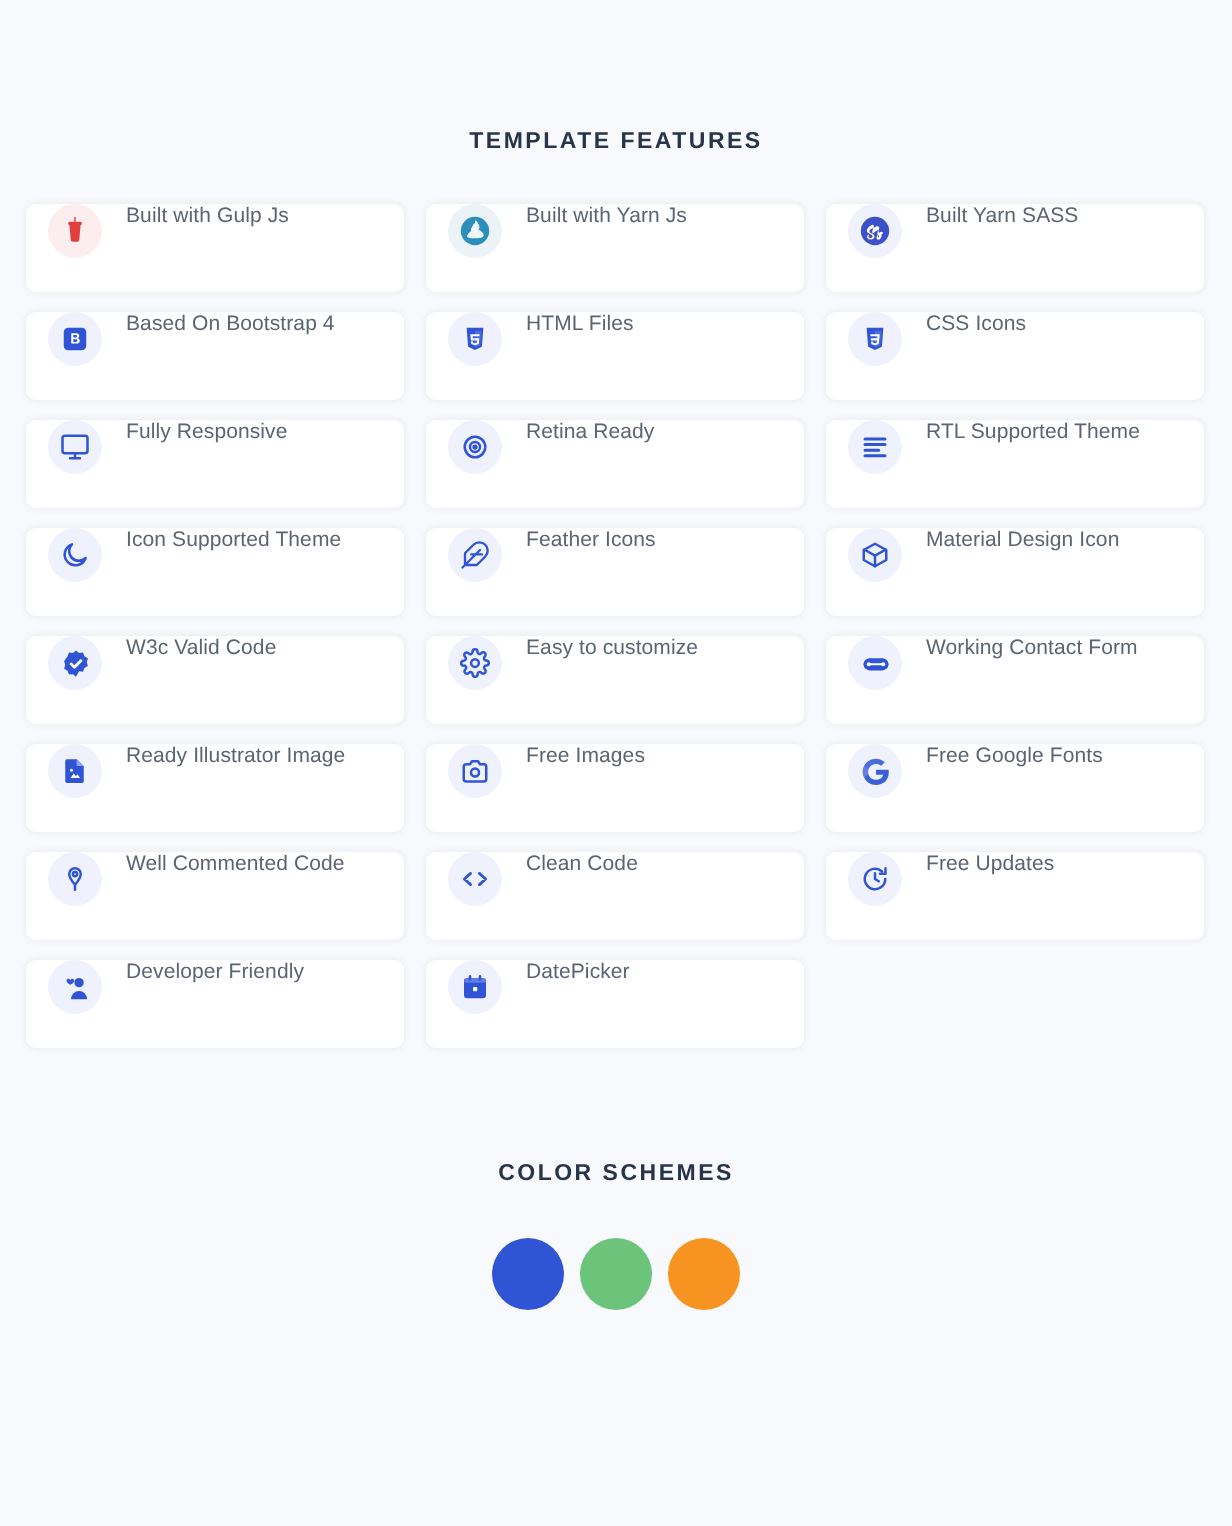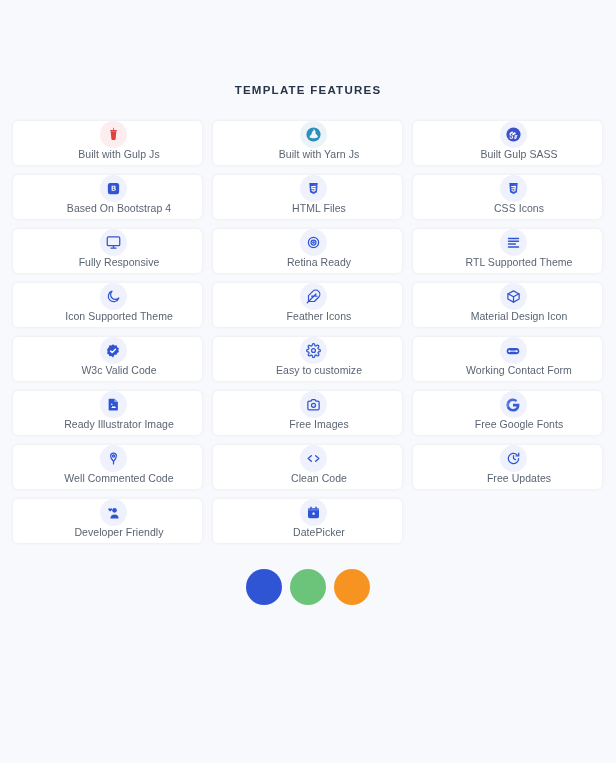--- a/index.html
+++ b/index.html
@@ -23,41 +23,39 @@
   
   .section-title {
     text-align: center;
     font-size: 11.5px;
     font-weight: bold;
     letter-spacing: 1.25px;
     color: #28344a;
     text-transform: uppercase;
   }
 
-  #features-title { padding-top: 84px; }
+  #features-title { padding-top: 65px; }
   #schemes-title  { padding-top: 57px; }
 
   
   .features-grid {
     display: flex;
     flex-wrap: wrap;
     gap: 10px 11px;
     padding: 25px 13px 0 13px;
   }
 
   .feature-card {
     width: 189px;
     height: 44px;
     background: #ffffff;
     border-radius: 5px;
     display: flex;
-    align-items: center;
     padding-left: 11px;
     box-shadow: 0 0 3px rgba(60, 72, 88, 0.10);
-    flex-direction: column;
   }
 
   .feature-icon {
     width: 27px;
     height: 27px;
     min-width: 27px;
     border-radius: 50%;
     background: rgba(47, 85, 212, 0.08);
     display: flex;
     align-items: center;
@@ -116,21 +114,21 @@
         </span>
         <span class="feature-label">Built with Yarn Js</span>
       </div>
       <div class="feature-card">
         <span class="feature-icon">
           <svg width="17" height="17" viewBox="0 0 24 24">
             <circle cx="12" cy="12" r="10" fill="#3c51c9"></circle>
             <path d="M16.8 12.6c-.8 0-1.5.3-2 .8-.2-.5-.3-.9-.3-1.2 0-.3 0-.6.2-1 .1-.4.3-.9.3-1.3 0-.7-.4-1.2-1.2-1.2-1.4 0-2.9 1.5-2.9 1.5s.9-2.6-.5-2.6c-1.1 0-2.9 1.4-3.7 2.8-.5.9-.5 1.7-.3 2.2.3.7 1.1 1.1 2.1 1.5.9.4 1.8.8 1.8 1.6 0 .6-.6 1.2-1.4 1.2-1 0-1.5-.5-1.5-1.1 0-.4.2-.7.4-.9l-.7-.4c-.4.4-.7.9-.7 1.6 0 1.1 1.1 1.9 2.5 1.9 1.6 0 2.7-1 2.7-2.2 0-1.2-1-1.8-2-2.2-.9-.4-1.6-.7-1.6-1.3 0-.4.3-.9 1-1.5.7-.6 1.4-.9 1.6-.7.2.2-.3 1.3-.5 2-.2.8 0 1.3.5 1.3.7 0 1.7-.9 2.4-1.5.6-.5 1.1-.8 1.2-.6.2.2-.2.9-.4 1.6-.2.7-.2 1.3.1 1.9-.5.6-.8 1.3-.8 2 0 .8.5 1.4 1.3 1.4 1.3 0 2.3-1.6 2.3-3 0-.3 0-.6-.1-.9.3-.3.6-.5 1-.5v-.8Zm-2.2 3.9c-.3 0-.5-.2-.5-.6 0-.4.2-.9.6-1.3.1.2.1.4.1.7 0 .6-.1 1.2-.2 1.2Z" fill="#fff"></path>
           </svg>
         </span>
-        <span class="feature-label">Built Gulp SASS</span>
+        <span class="feature-label">Built Yarn SASS</span>
       </div>
       <div class="feature-card">
         <span class="feature-icon">
           <svg width="15" height="15" viewBox="0 0 24 24">
             <rect x="3" y="3" width="18" height="18" rx="3.6" fill="#2f55d4"></rect>
             <path d="M9 7.4h3.9c1.6 0 2.5.8 2.5 2 0 .9-.6 1.6-1.4 1.8v.1c1.1.2 1.8.9 1.8 2 0 1.5-1.1 2.3-2.9 2.3H9Zm1.7 3.3h1.6c.8 0 1.3-.4 1.3-1 0-.6-.4-1-1.2-1h-1.7Zm0 3.6h1.8c.9 0 1.4-.4 1.4-1.1 0-.7-.5-1.1-1.5-1.1h-1.7Z" fill="#fff"></path>
           </svg>
         </span>
         <span class="feature-label">Based On Bootstrap 4</span>
       </div>
@@ -311,20 +309,21 @@
             <rect x="3.2" y="5" width="17.6" height="3.6" rx="1.6" fill="#5e7ce2"></rect>
             <rect x="7" y="2.4" width="2" height="4.4" rx="1" fill="#2f55d4"></rect>
             <rect x="15" y="2.4" width="2" height="4.4" rx="1" fill="#2f55d4"></rect>
             <rect x="10.4" y="12" width="3.4" height="3.4" rx="0.8" fill="#fff"></rect>
           </svg>
         </span>
         <span class="feature-label">DatePicker</span>
       </div>
     </div>
 
+  <h2 class="section-title" id="schemes-title">COLOR SCHEMES</h2>
 
   <div class="swatch-row">
       <div class="swatch" style="background: rgb(47, 85, 212);"></div>
       <div class="swatch" style="background: rgb(108, 196, 122);"></div>
       <div class="swatch" style="background: rgb(247, 148, 33);"></div>
     </div>
 
 </div>
 
 </body></html>

